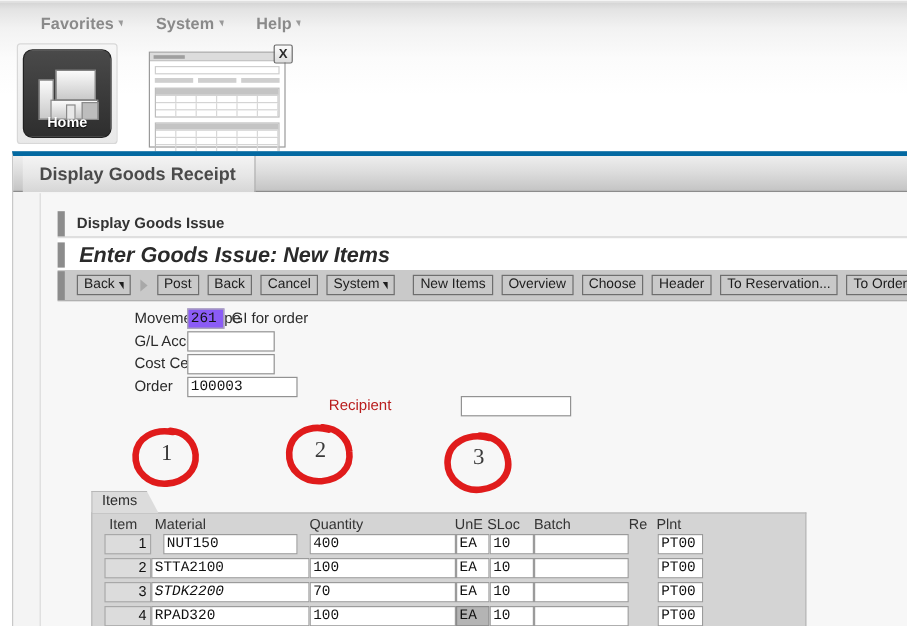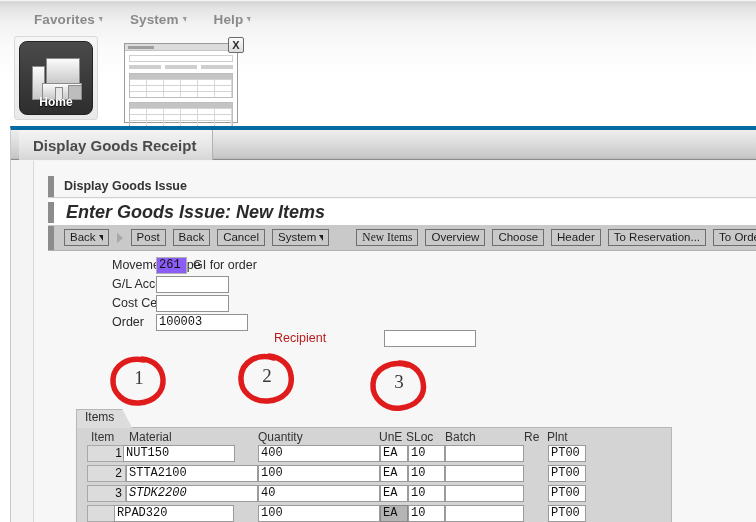--- a/index.html
+++ b/index.html
@@ -373,21 +373,21 @@
         <div class="tbtn">
           <span>Back</span>
         </div>
         <div class="tbtn">
           <span>Cancel</span>
         </div>
         <div class="tbtn">
           <span>System</span>
           <span class="tcaret"></span>
         </div>
-        <div class="tbtn" style="margin-left:20px;font-family:Liberation Serif, serif;">
+        <div class="tbtn" style="margin-left:8px;">
           <span>New Items</span>
         </div>
         <div class="tbtn">
           <span>Overview</span>
         </div>
         <div class="tbtn">
           <span>Choose</span>
         </div>
         <div class="tbtn">
           <span>Header</span>
@@ -442,51 +442,51 @@
         <span class="ghcell" style="left:181px;">Quantity</span>
         <span class="ghcell" style="left:302px;">UnE</span>
         <span class="ghcell" style="left:329px;">SLoc</span>
         <span class="ghcell" style="left:368px;">Batch</span>
         <span class="ghcell" style="left:447px;">Re</span>
         <span class="ghcell" style="left:470px;">Plnt</span>
       </div>
 
       <div class="grow" style="margin-top:0px;">
         <span class="gcell rownum" style="left:5px;  width:39px;">1</span>
-        <span class="gcell" style="left:41px; width:112px;">NUT150</span>
+        <span class="gcell" style="left:54px; width:112px;">NUT150</span>
         <span class="gcell" style="left:176px;width:122px;">400</span>
         <span class="gcell" style="left:298px;width:28px;">EA</span>
         <span class="gcell" style="left:326px;width:37px;">10</span>
         <span class="gcell" style="left:363px;width:79px;"></span>
         <span class="gcell" style="left:466px;width:38px;">PT00</span>
       </div>
 
       <div class="grow" style="margin-top:1px;">
         <span class="gcell rownum" style="left:5px;  width:39px;">2</span>
         <span class="gcell" style="left:44px; width:132px;">STTA2100</span>
         <span class="gcell" style="left:176px;width:122px;">100</span>
         <span class="gcell" style="left:298px;width:28px;">EA</span>
         <span class="gcell" style="left:326px;width:37px;">10</span>
         <span class="gcell" style="left:363px;width:79px;"></span>
         <span class="gcell" style="left:466px;width:38px;">PT00</span>
       </div>
 
       <div class="grow" style="margin-top:1px;">
         <span class="gcell rownum" style="left:5px;  width:39px;">3</span>
         <span class="gcell" style="left:44px; width:132px;font-style:italic;">STDK2200</span>
-        <span class="gcell" style="left:176px;width:122px;">40</span>
+        <span class="gcell" style="left:176px;width:122px;">70</span>
         <span class="gcell" style="left:298px;width:28px;">EA</span>
         <span class="gcell" style="left:326px;width:37px;">10</span>
         <span class="gcell" style="left:363px;width:79px;"></span>
         <span class="gcell" style="left:466px;width:38px;">PT00</span>
       </div>
 
       <div class="grow" style="margin-top:1px;">
         <span class="gcell rownum" style="left:5px;  width:39px;">4</span>
-        <span class="gcell" style="left:32px; width:120px;">RPAD320</span>
+        <span class="gcell" style="left:44px; width:132px;">RPAD320</span>
         <span class="gcell" style="left:176px;width:122px;">100</span>
         <span class="gcell selcell" style="left:298px;width:28px;">EA</span>
         <span class="gcell" style="left:326px;width:37px;">10</span>
         <span class="gcell" style="left:363px;width:79px;"></span>
         <span class="gcell" style="left:466px;width:38px;">PT00</span>
       </div>
     </div>
   </div>
 </div>
 

